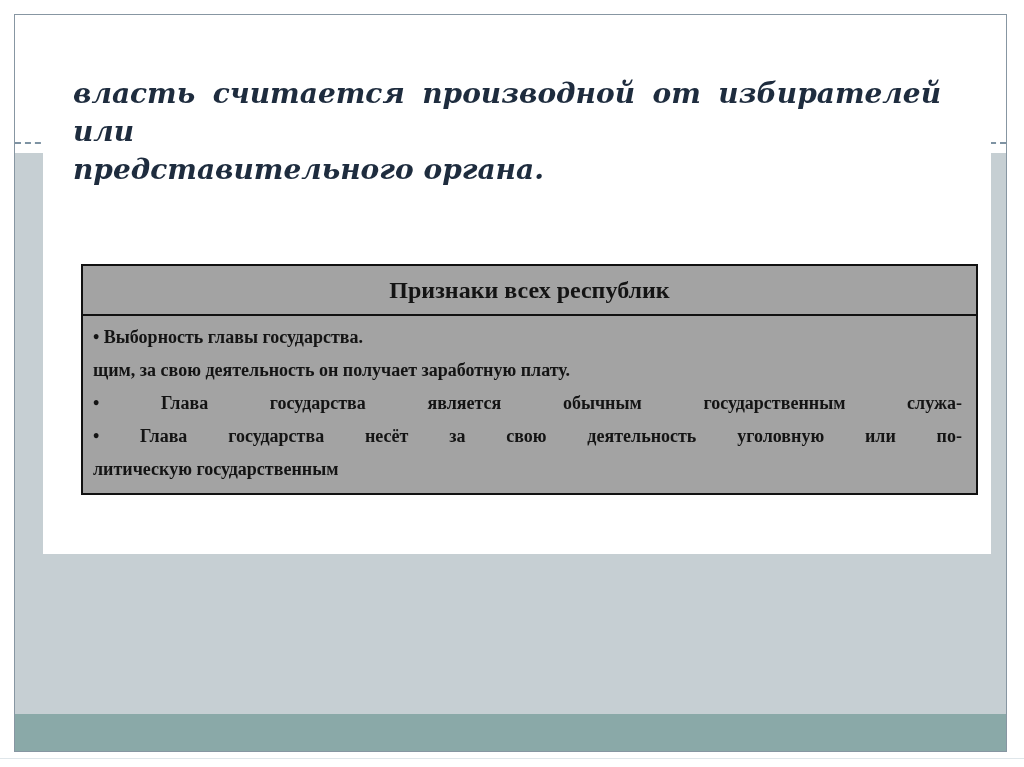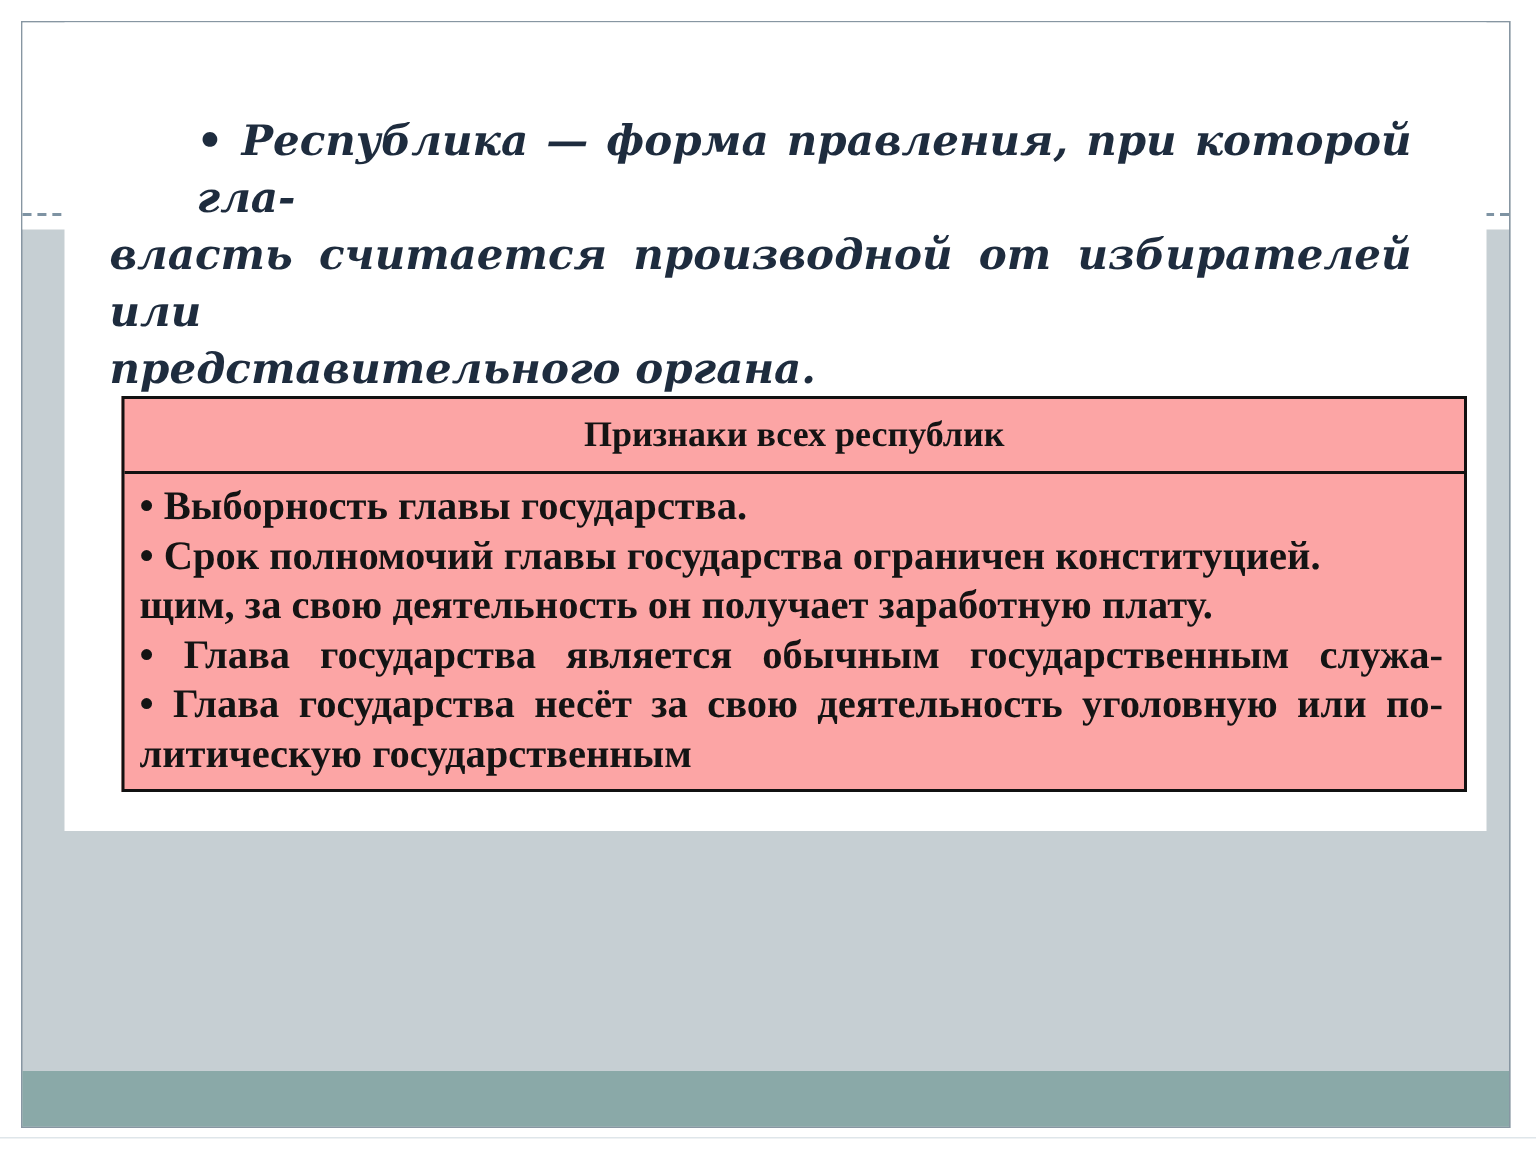--- a/index.html
+++ b/index.html
@@ -52,56 +52,54 @@
   }
   .def-line{display:block;}
   .just{text-align:justify;text-align-last:justify;}
   .left{text-align:left;}
   .indent{padding-left:58px;}
 
   
   .features-table{
     position:absolute;left:38px;top:249px;width:897px;
     border:2px solid var(--table-border);
-    background:#fca5a5;
+    background:#a3a3a3;
     color:var(--table-text);
   }
   .table-header-row{
     height:50px;
     border-bottom:2px solid var(--table-border);
     display:flex;align-items:center;justify-content:center;
     font-weight:bold;font-size:24px;
   }
   .table-body{
     padding:5px 14px 7px 10px;
-    font-weight:bold;font-size:27px;line-height:33px;
+    font-weight:bold;font-size:18px;line-height:33px;
   }
   .table-row{display:block;}
 </style>
 </head>
 <body>
 
 <div class="slide">
   <div class="top-white-band"></div>
   <div class="dashed-divider"></div>
   <div class="bottom-accent-bar"></div>
 
   <div class="content-card">
 
     <div class="definition-paragraph">
-      <span class="def-line just indent">• Республика — форма правления, при которой гла-</span>
       <span class="def-line just">власть считается производной от избирателей или</span>
       <span class="def-line left">представительного органа.</span>
     </div>
 
     <div class="features-table">
       <div class="table-header-row">Признаки всех республик</div>
       <div class="table-body">
         <span class="table-row left">• Выборность главы государства.</span>
-        <span class="table-row left">• Срок полномочий главы государства ограничен конституцией.</span>
         <span class="table-row left">щим, за свою деятельность он получает заработную плату.</span>
         <span class="table-row just">• Глава государства является обычным государственным служа-</span>
         <span class="table-row just">• Глава государства несёт за свою деятельность уголовную или по-</span>
         <span class="table-row left">литическую государственным</span>
       </div>
     </div>
 
   </div>
 </div>
 

